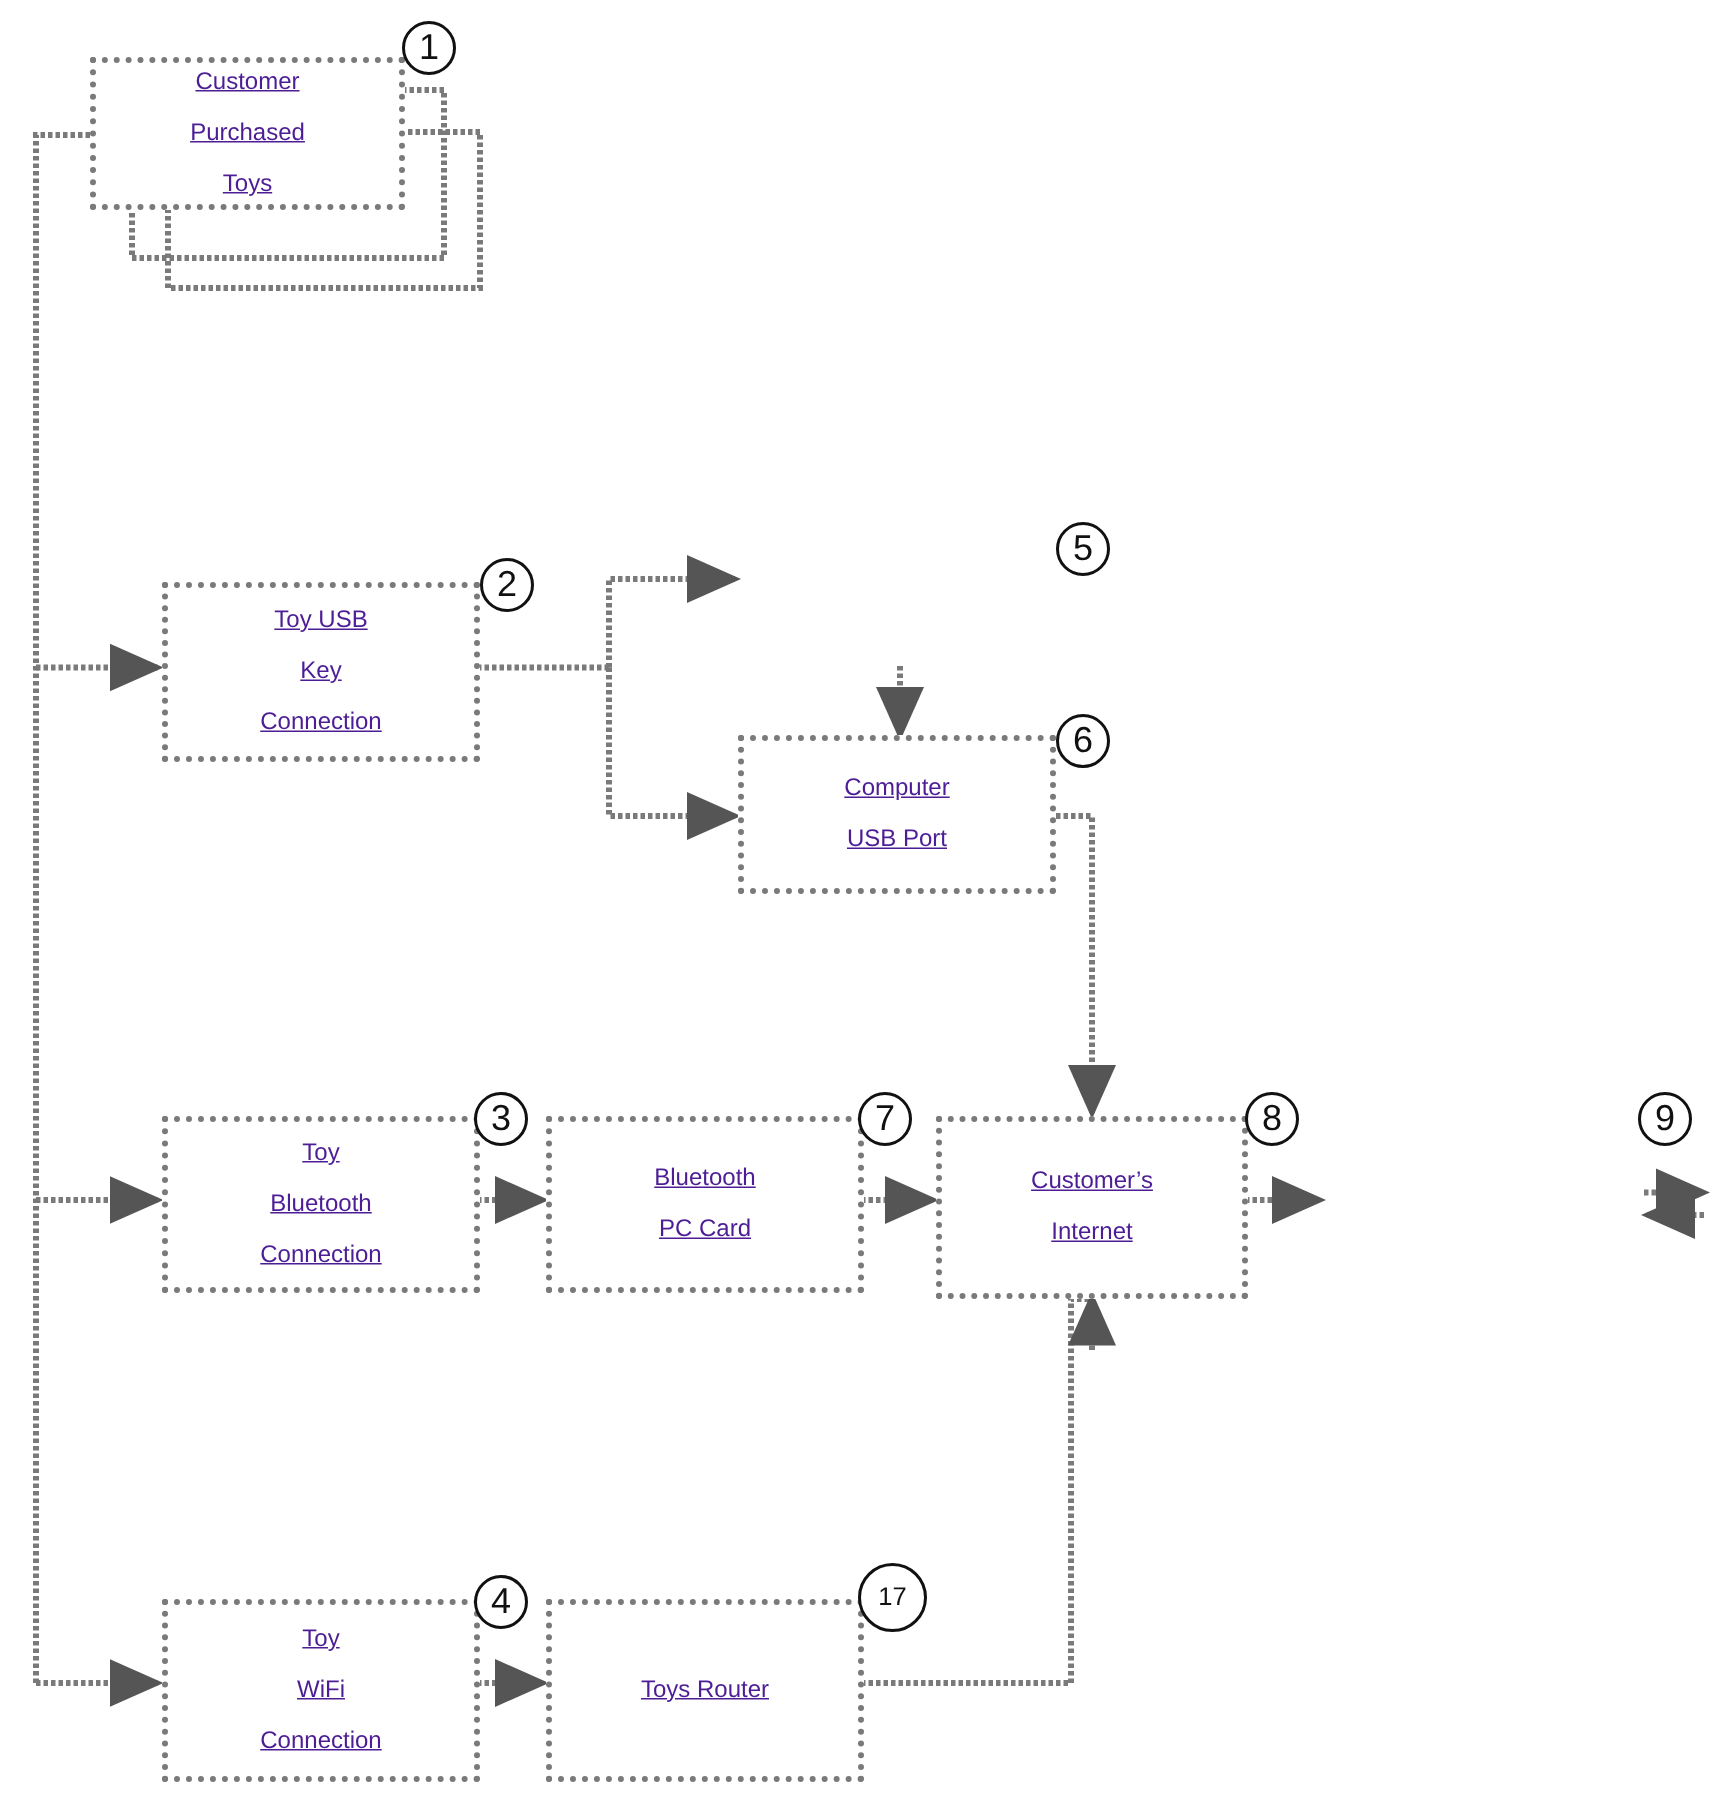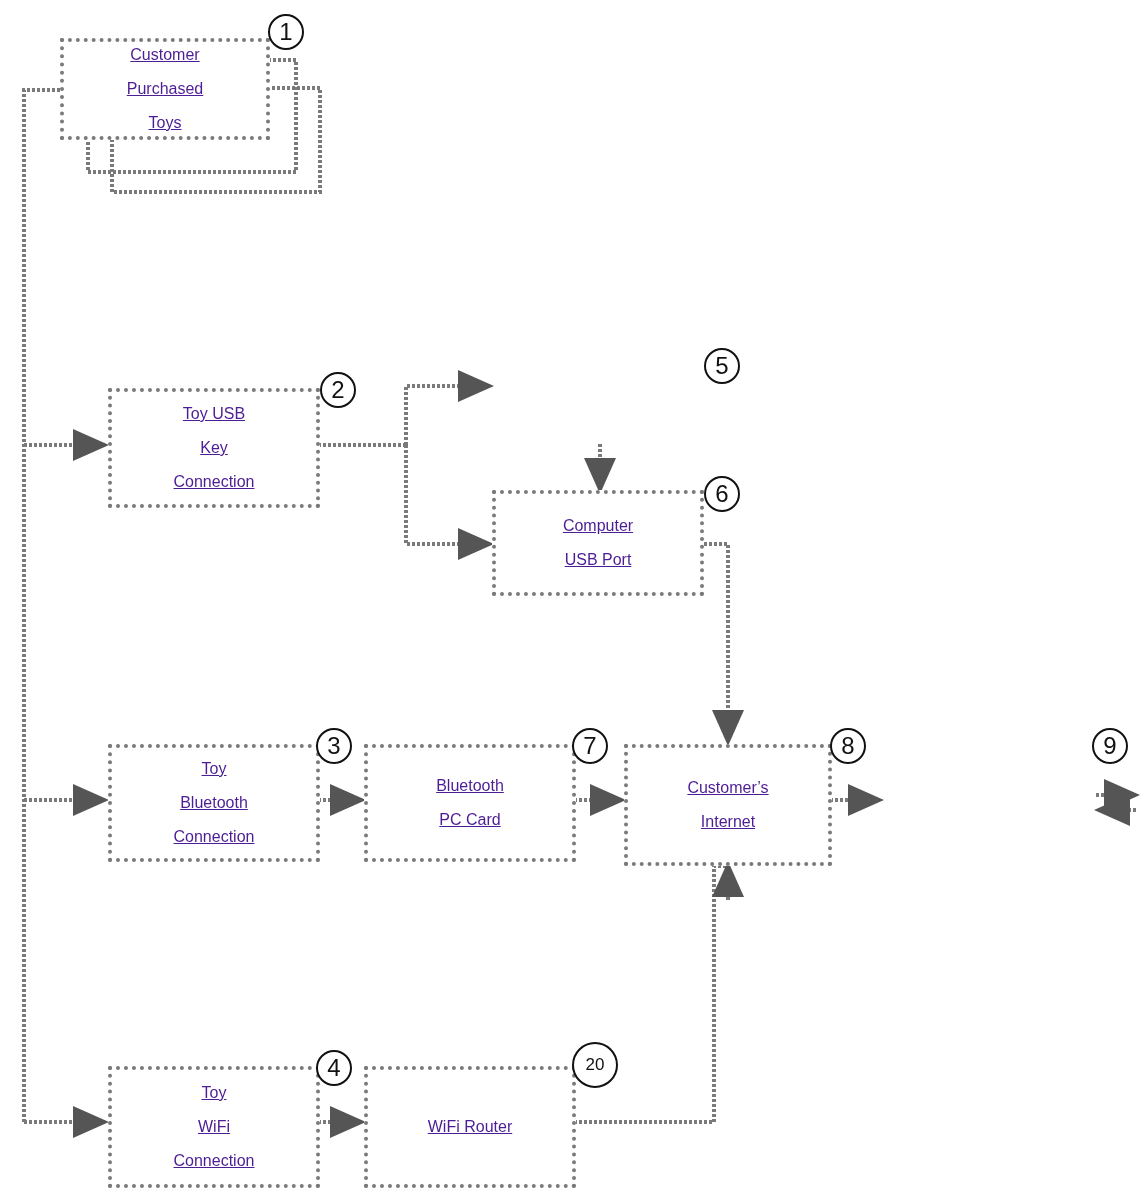--- a/index.html
+++ b/index.html
@@ -99,16 +99,16 @@
   <div class="badge" style="left:1092px;top:728px;">9</div>
 
   <div class="box" style="left:108px;top:1066px;width:212px;height:122px;border:4px dotted #7a7a7a;background:#fff;">
     <span class="box-label">Toy
 WiFi
 Connection</span>
   </div>
   <div class="badge" style="left:316px;top:1050px;">4</div>
 
   <div class="box" style="left:364px;top:1066px;width:212px;height:122px;border:4px dotted #7a7a7a;background:#fff;">
-    <span class="box-label">WiFi Router</span>
+    <span class="box-label">Toys Router</span>
   </div>
-  <div class="badge small" style="left:572px;top:1042px;">20</div>
+  <div class="badge small" style="left:572px;top:1042px;">17</div>
 </div>
 
 </body></html>

